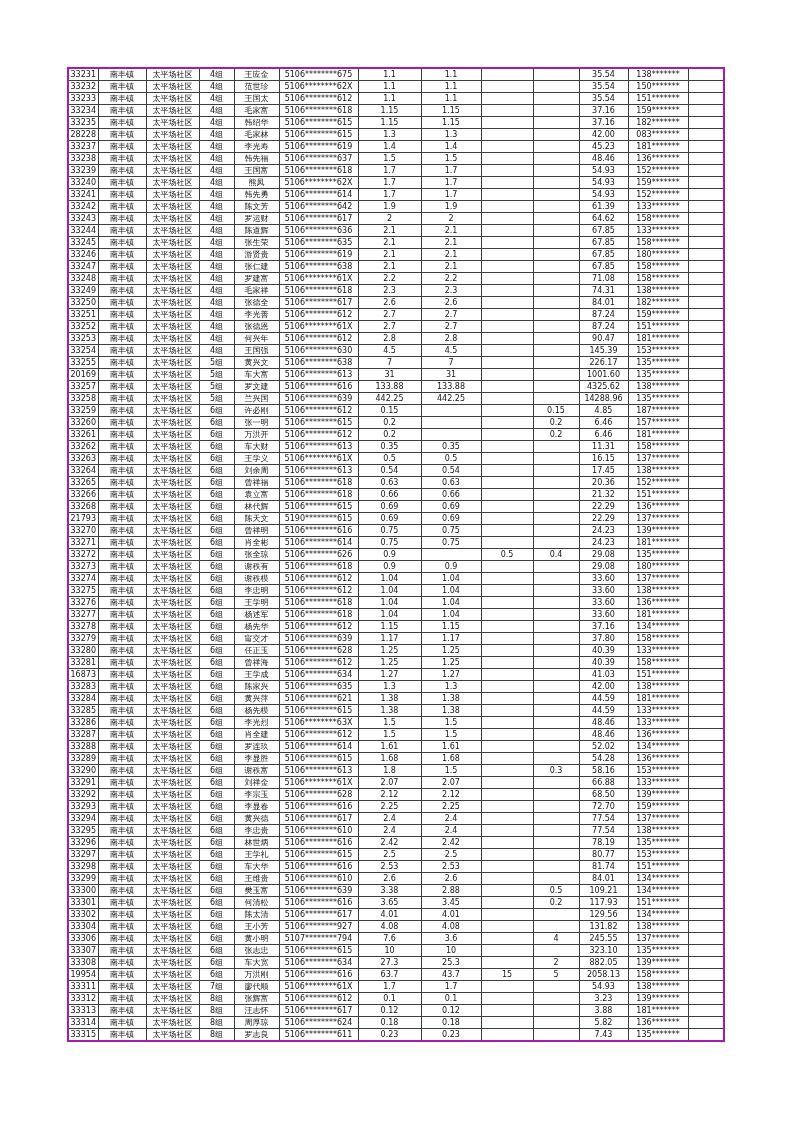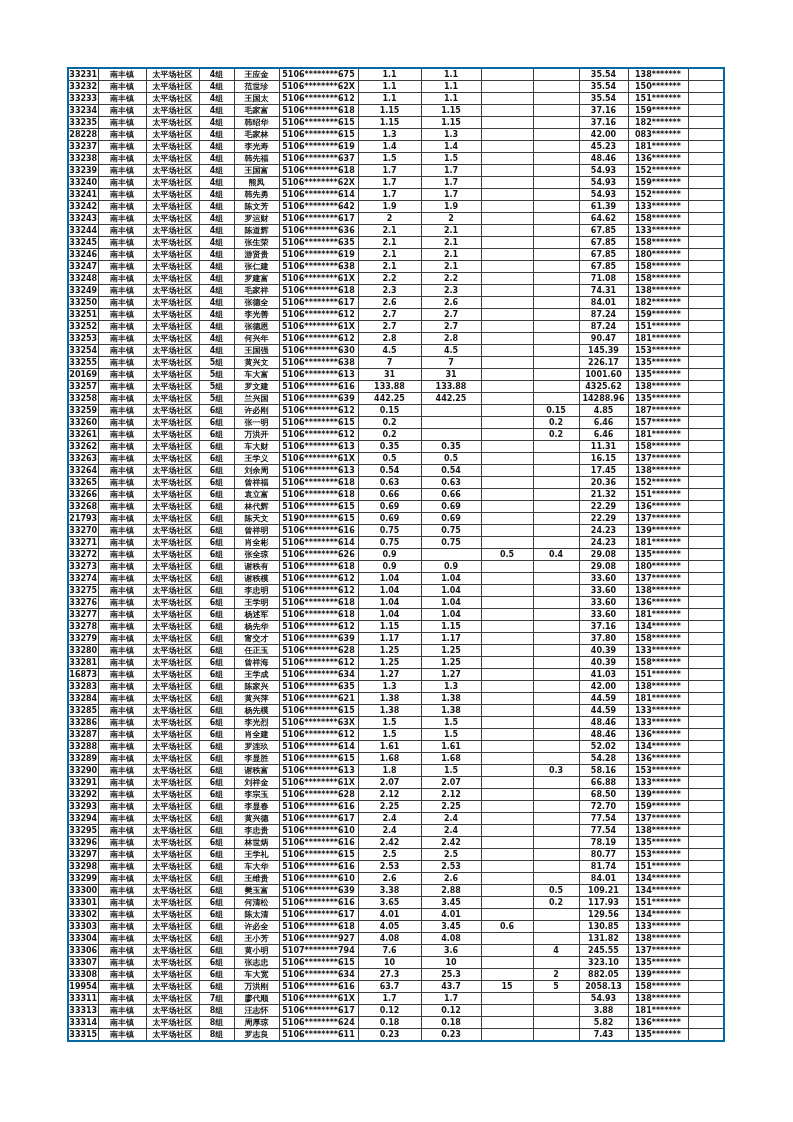--- a/index.html
+++ b/index.html
@@ -17,22 +17,21 @@
   .sheet {
     position: absolute;
     left: 67px;
     top: 67px;
   }
   table.grid {
     border-collapse: collapse;
     table-layout: fixed;
     width: 656px;
     height: 970px;
-    border: 2px solid #0369a1;
-    font-weight: bold;
+    border: 2px solid #a21caf;
   }
   table.grid td {
     border: 1px solid #3d3d3d;
     padding: 0;
     margin: 0;
     font-size: 8px;
     line-height: 1;
     color: #141414;
     text-align: center;
     vertical-align: middle;
@@ -1121,35 +1120,20 @@
           <td>5106********617</td>
           <td>4.01</td>
           <td>4.01</td>
           <td></td>
           <td></td>
           <td>129.56</td>
           <td>134*******</td>
           <td></td>
         </tr>
         <tr>
-          <td>33303</td>
-          <td>南丰镇</td>
-          <td>太平场社区</td>
-          <td>6组</td>
-          <td>许必全</td>
-          <td>5106********618</td>
-          <td>4.05</td>
-          <td>3.45</td>
-          <td>0.6</td>
-          <td></td>
-          <td>130.85</td>
-          <td>133*******</td>
-          <td></td>
-        </tr>
-        <tr>
           <td>33304</td>
           <td>南丰镇</td>
           <td>太平场社区</td>
           <td>6组</td>
           <td>王小芳</td>
           <td>5106********927</td>
           <td>4.08</td>
           <td>4.08</td>
           <td></td>
           <td></td>
@@ -1226,20 +1210,35 @@
           <td>5106********61X</td>
           <td>1.7</td>
           <td>1.7</td>
           <td></td>
           <td></td>
           <td>54.93</td>
           <td>138*******</td>
           <td></td>
         </tr>
         <tr>
+          <td>33312</td>
+          <td>南丰镇</td>
+          <td>太平场社区</td>
+          <td>8组</td>
+          <td>张辉富</td>
+          <td>5106********612</td>
+          <td>0.1</td>
+          <td>0.1</td>
+          <td></td>
+          <td></td>
+          <td>3.23</td>
+          <td>139*******</td>
+          <td></td>
+        </tr>
+        <tr>
           <td>33313</td>
           <td>南丰镇</td>
           <td>太平场社区</td>
           <td>8组</td>
           <td>汪志怀</td>
           <td>5106********617</td>
           <td>0.12</td>
           <td>0.12</td>
           <td></td>
           <td></td>

